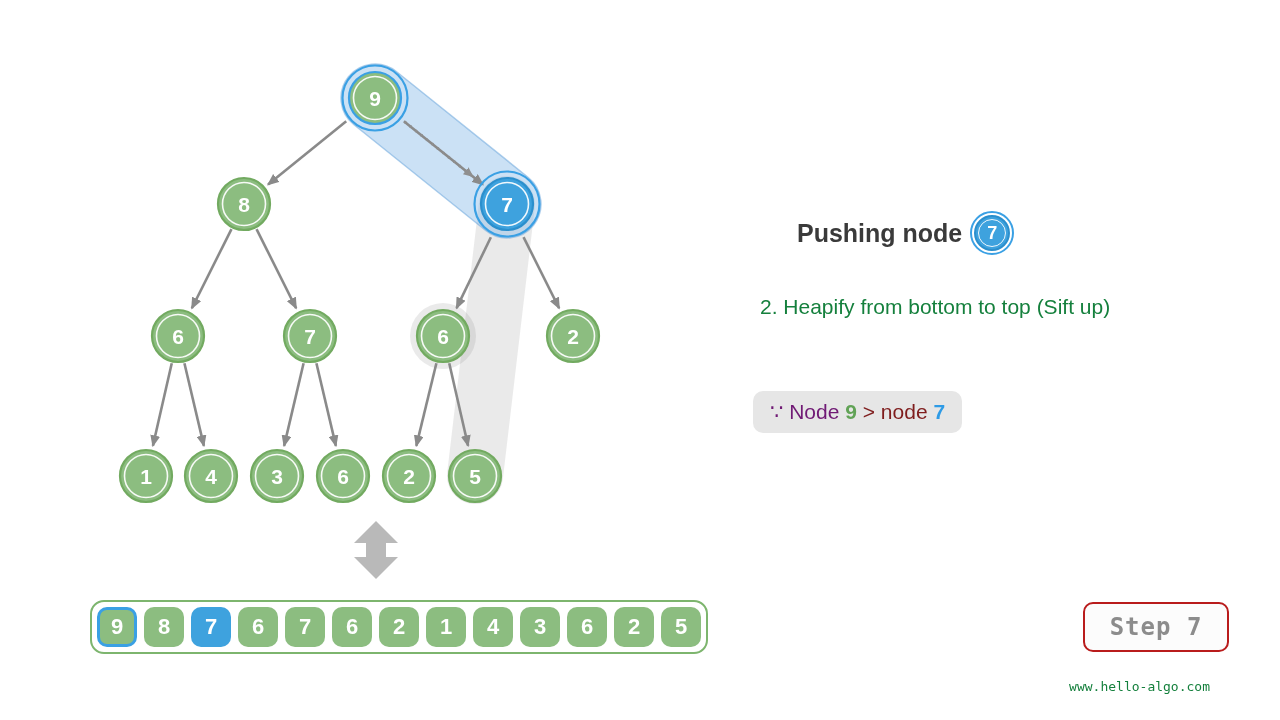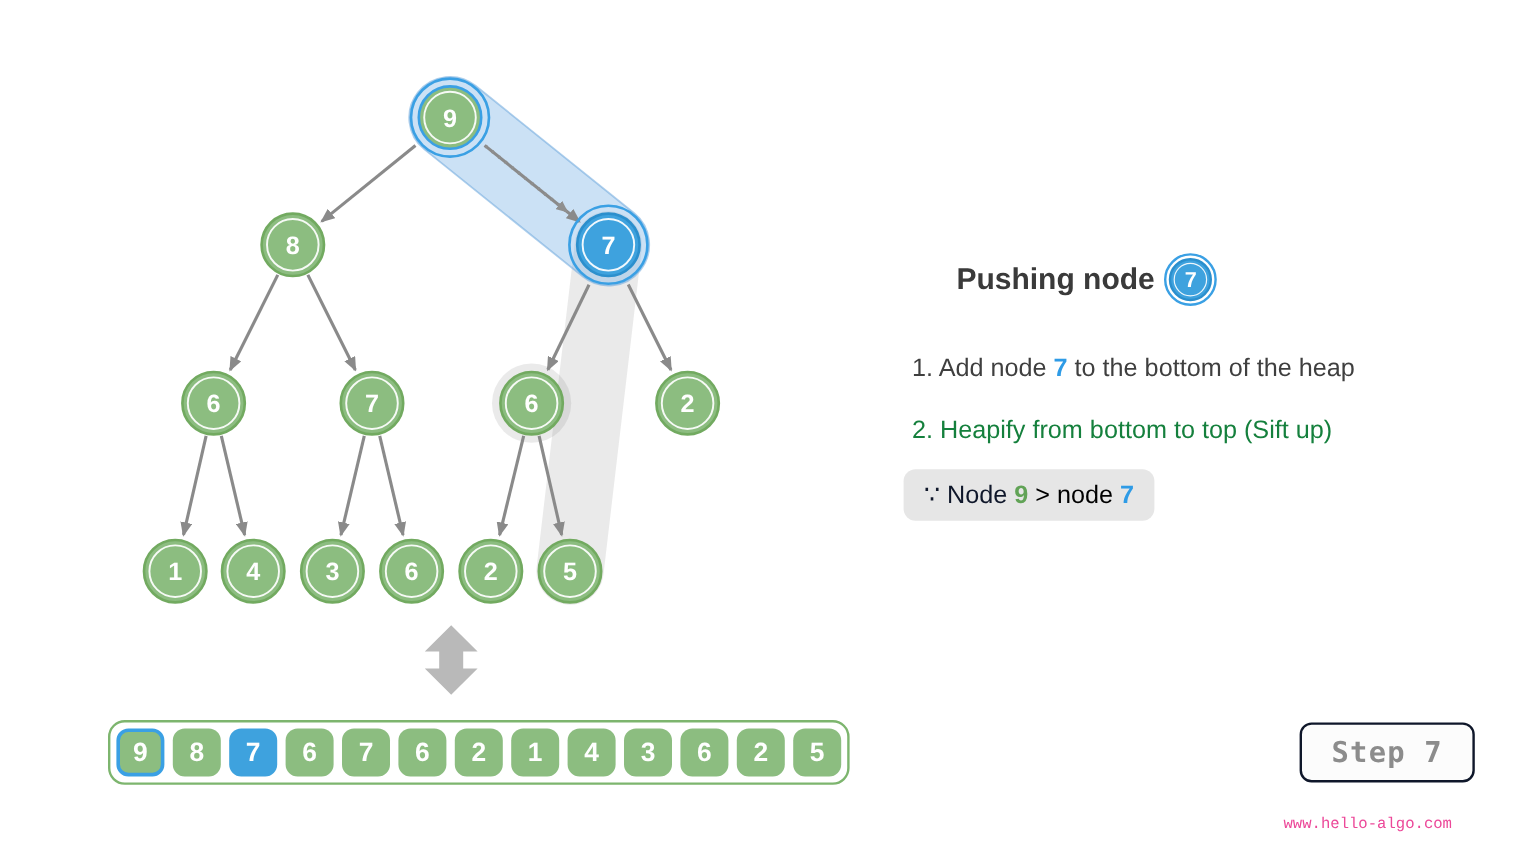--- a/index.html
+++ b/index.html
@@ -48,21 +48,21 @@
   }
   .acell{
     width:40px;height:40px;border-radius:10px;box-sizing:border-box;
     display:flex;align-items:center;justify-content:center;
     color:#fff;font-size:22px;font-weight:bold;
   }
 
   
   #step-indicator{
     position:absolute;left:1083px;top:602px;width:146px;height:50px;
-    box-sizing:border-box;border:2px solid #0f172a;border-radius:10px;background:#fcfcfc;
+    box-sizing:border-box;border:2px solid #b91c1c;border-radius:10px;background:#fcfcfc;
     display:flex;align-items:center;justify-content:center;
     font-family:"DejaVu Sans Mono",monospace;font-size:24px;font-weight:bold;
     color:#8c8c8c;letter-spacing:1px;
   }
   #watermark{
     position:absolute;right:70px;top:679px;
     font-family:"DejaVu Sans Mono",monospace;font-size:13px;color:#c8c8c8;
   }
 </style>
 </head>
@@ -182,23 +182,22 @@
     </div>
 
   <div id="panel-title">
     <span>Pushing node</span>
     <span id="title-badge" style="background: rgb(62, 162, 222); border-color: rgb(43, 143, 205); --ring: #3aa0e4;">
       <span>7</span>
     </span>
   </div>
 
   <div id="instructions">
-      <div class="instruction"><span class="seg-dark" style="color: rgb(63, 63, 63);">1. Add node </span><span class="seg-blue" style="color: rgb(46, 155, 230);">7</span><span class="seg-dark" style="color: rgb(63, 63, 63);"> to the bottom of the heap</span></div>
       <div class="instruction"><span class="seg-dark" style="color: #15803d;">2. Heapify from bottom to top (Sift up)</span></div>
     </div>
 
-  <div id="note-box" style="background: rgb(230, 230, 230);"><span class="seg-dark" style="color: #0f172a;">∵ Node </span><span class="seg-green" style="color: rgb(97, 163, 86);">9</span><span class="seg-dark" style="color: #000000;"> &gt; node </span><span class="seg-blue" style="color: rgb(46, 155, 230);">7</span></div>
+  <div id="note-box" style="background: rgb(230, 230, 230);"><span class="seg-dark" style="color: #701a75;">∵ Node </span><span class="seg-green" style="color: rgb(97, 163, 86);">9</span><span class="seg-dark" style="color: #7f1d1d;"> &gt; node </span><span class="seg-blue" style="color: rgb(46, 155, 230);">7</span></div>
 
   <div id="step-indicator" style="color: rgb(140, 140, 140);">Step 7</div>
 
-  <div id="watermark" style="color: #ec4899; font-family: Liberation Mono, monospace;">www.hello-algo.com</div>
+  <div id="watermark" style="color: #15803d;">www.hello-algo.com</div>
 
 </div>
 
 </body></html>

